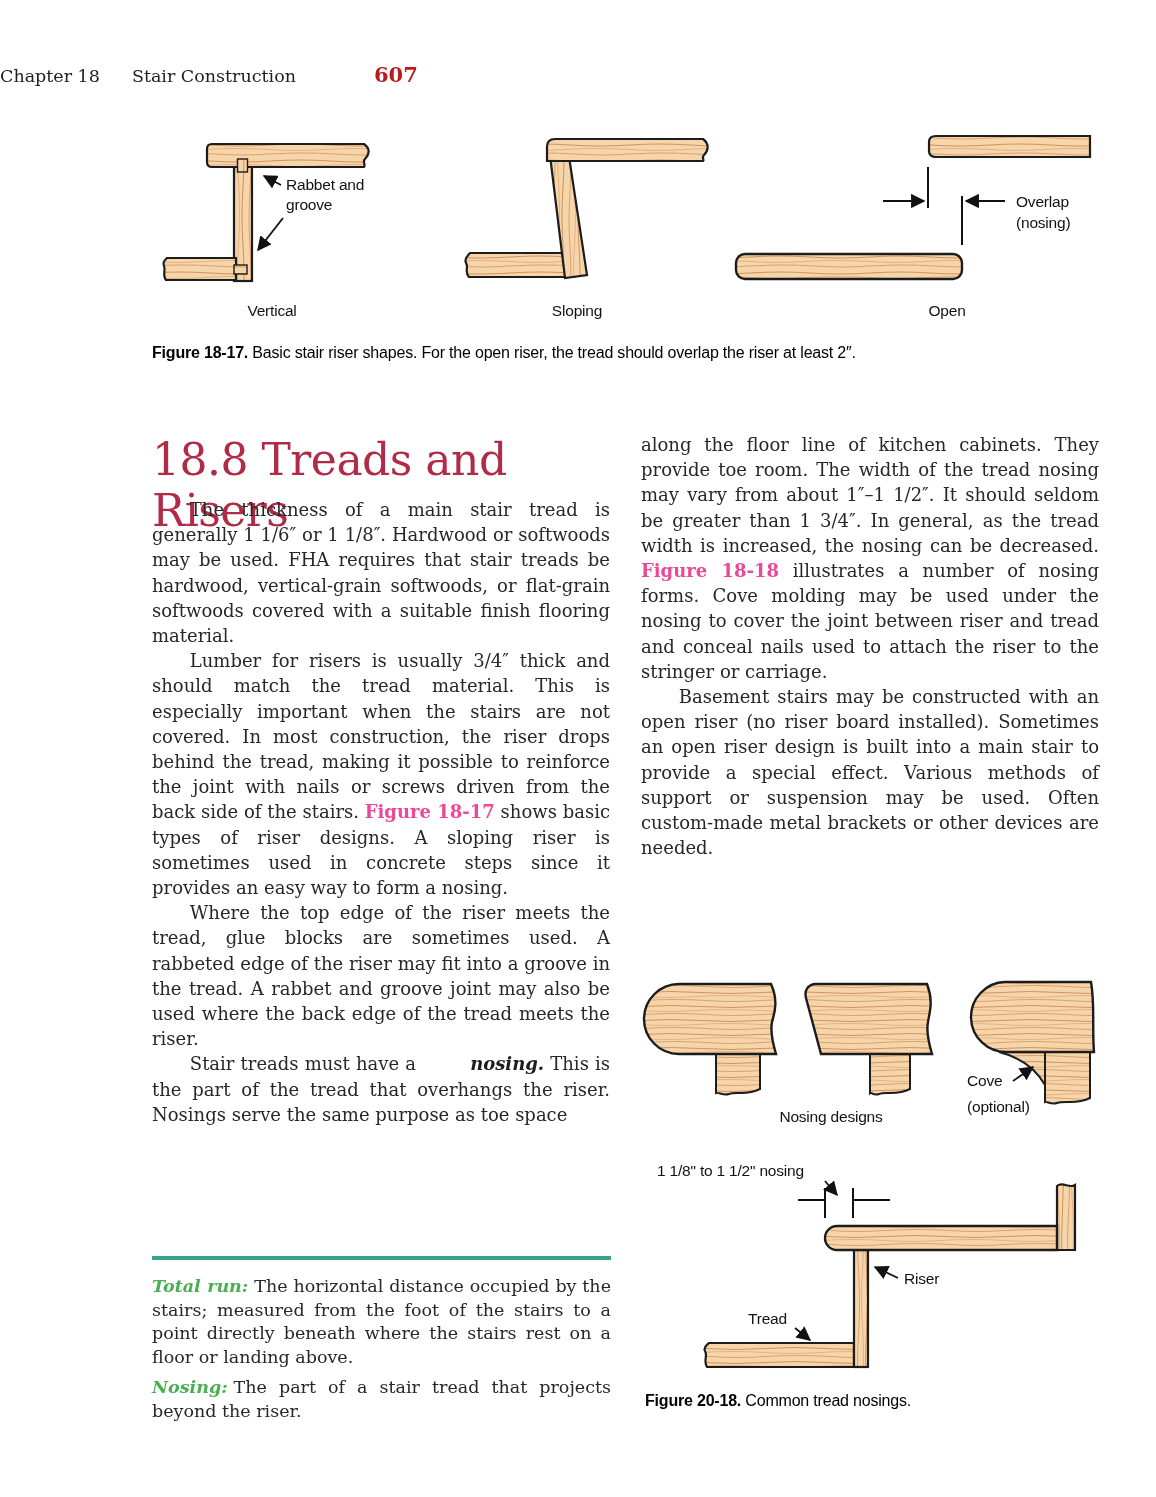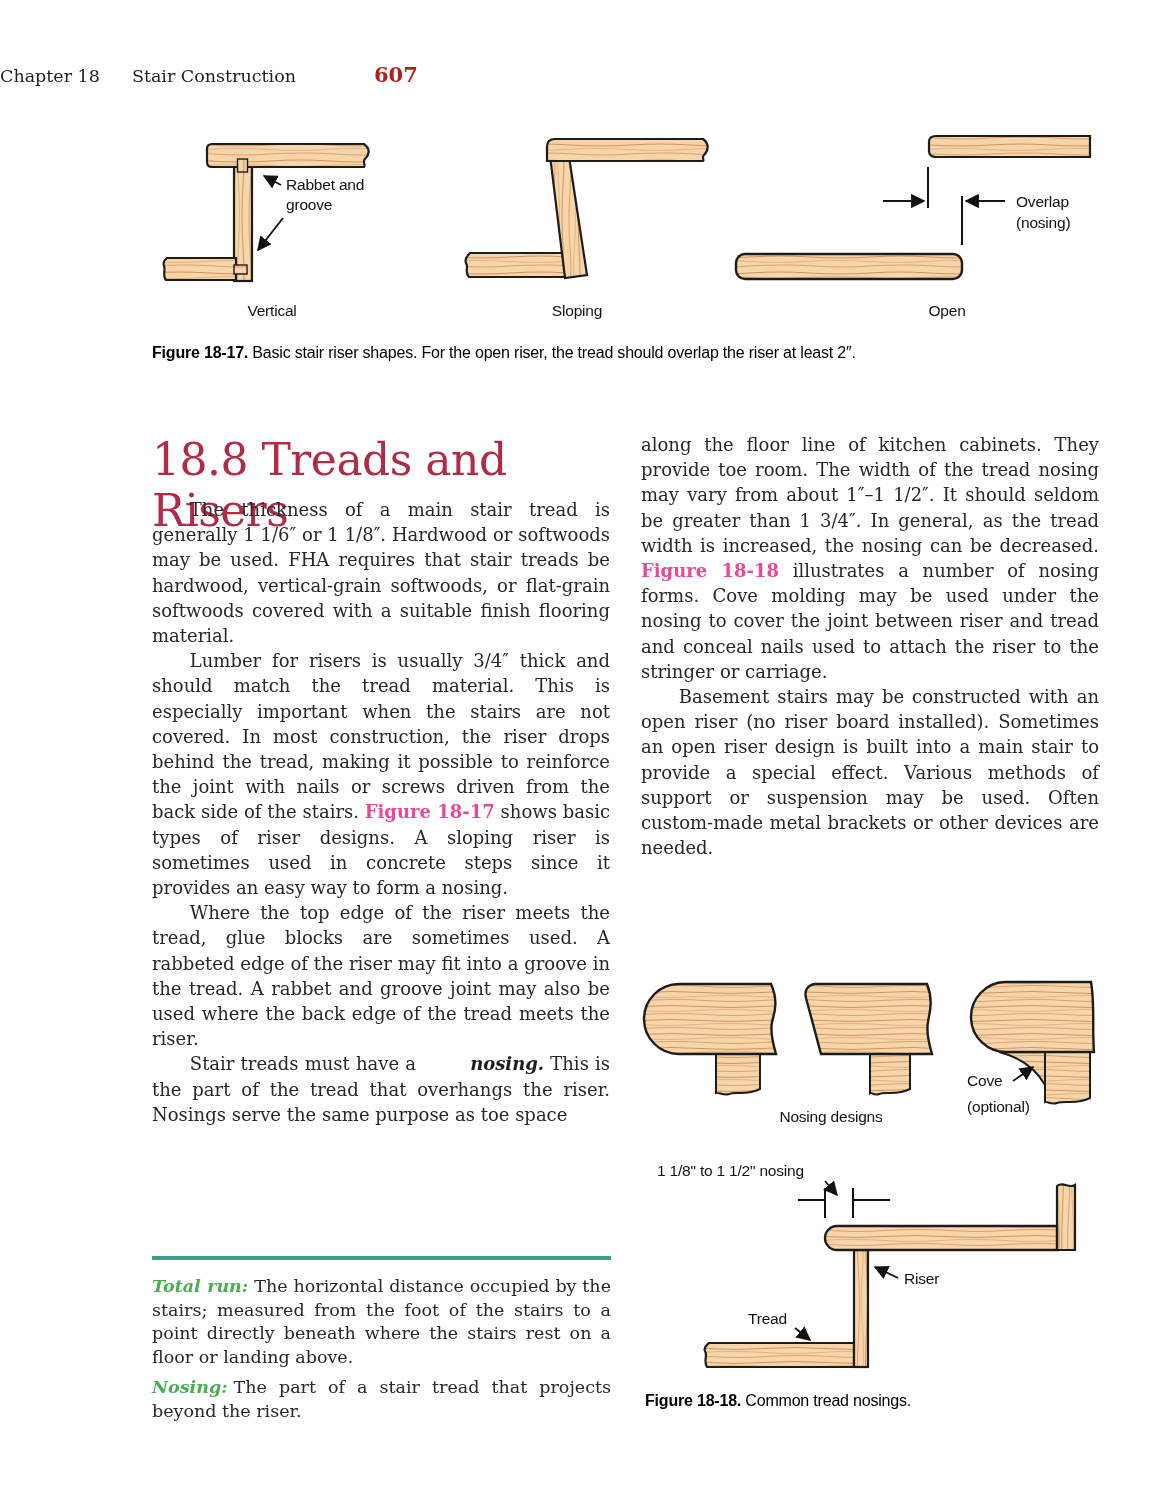--- a/index.html
+++ b/index.html
@@ -206,20 +206,20 @@
   <path d="M412,36 C418,31 424,39 430,35 V100 H412 Z" fill="url(#w3v)" style="stroke:var(--outline,#1C1C1C)" stroke-width="2.2"></path>
   <path d="M192,76 H412 V100 H192 A12,12 0 0 1 192,76 Z" fill="url(#w3h)" style="stroke:var(--outline,#1C1C1C)" stroke-width="2.4"></path>
 
   <line x1="253" y1="128" x2="230" y2="117" stroke="#121212" stroke-width="1.8" marker-end="url(#ah3)"></line>
   <text class="svglabel" x="259" y="134">Riser</text>
   <line x1="150" y1="178" x2="165" y2="190" stroke="#121212" stroke-width="1.8" marker-end="url(#ah3)"></line>
   <text class="svglabel" x="103" y="174">Tread</text>
 </svg>
 
 <div class="abs caption" style="left:645px; top:1392px; width:456px;">
-  <b>Figure 18-18.</b><span> Common tread nosings.</span>
+  <b>Figure 20-18.</b><span> Common tread nosings.</span>
 </div>
 
 <div class="abs glossary">
   <div class="rule"></div>
   <p><span class="term">Total run:</span><span>The horizontal distance occupied by the stairs; measured from the foot of the stairs to a point directly beneath where the stairs rest on a floor or landing above.</span></p>
   <p><span class="term">Nosing:</span><span>The part of a stair tread that projects beyond the riser.</span></p>
 </div>
 
 </body></html>

